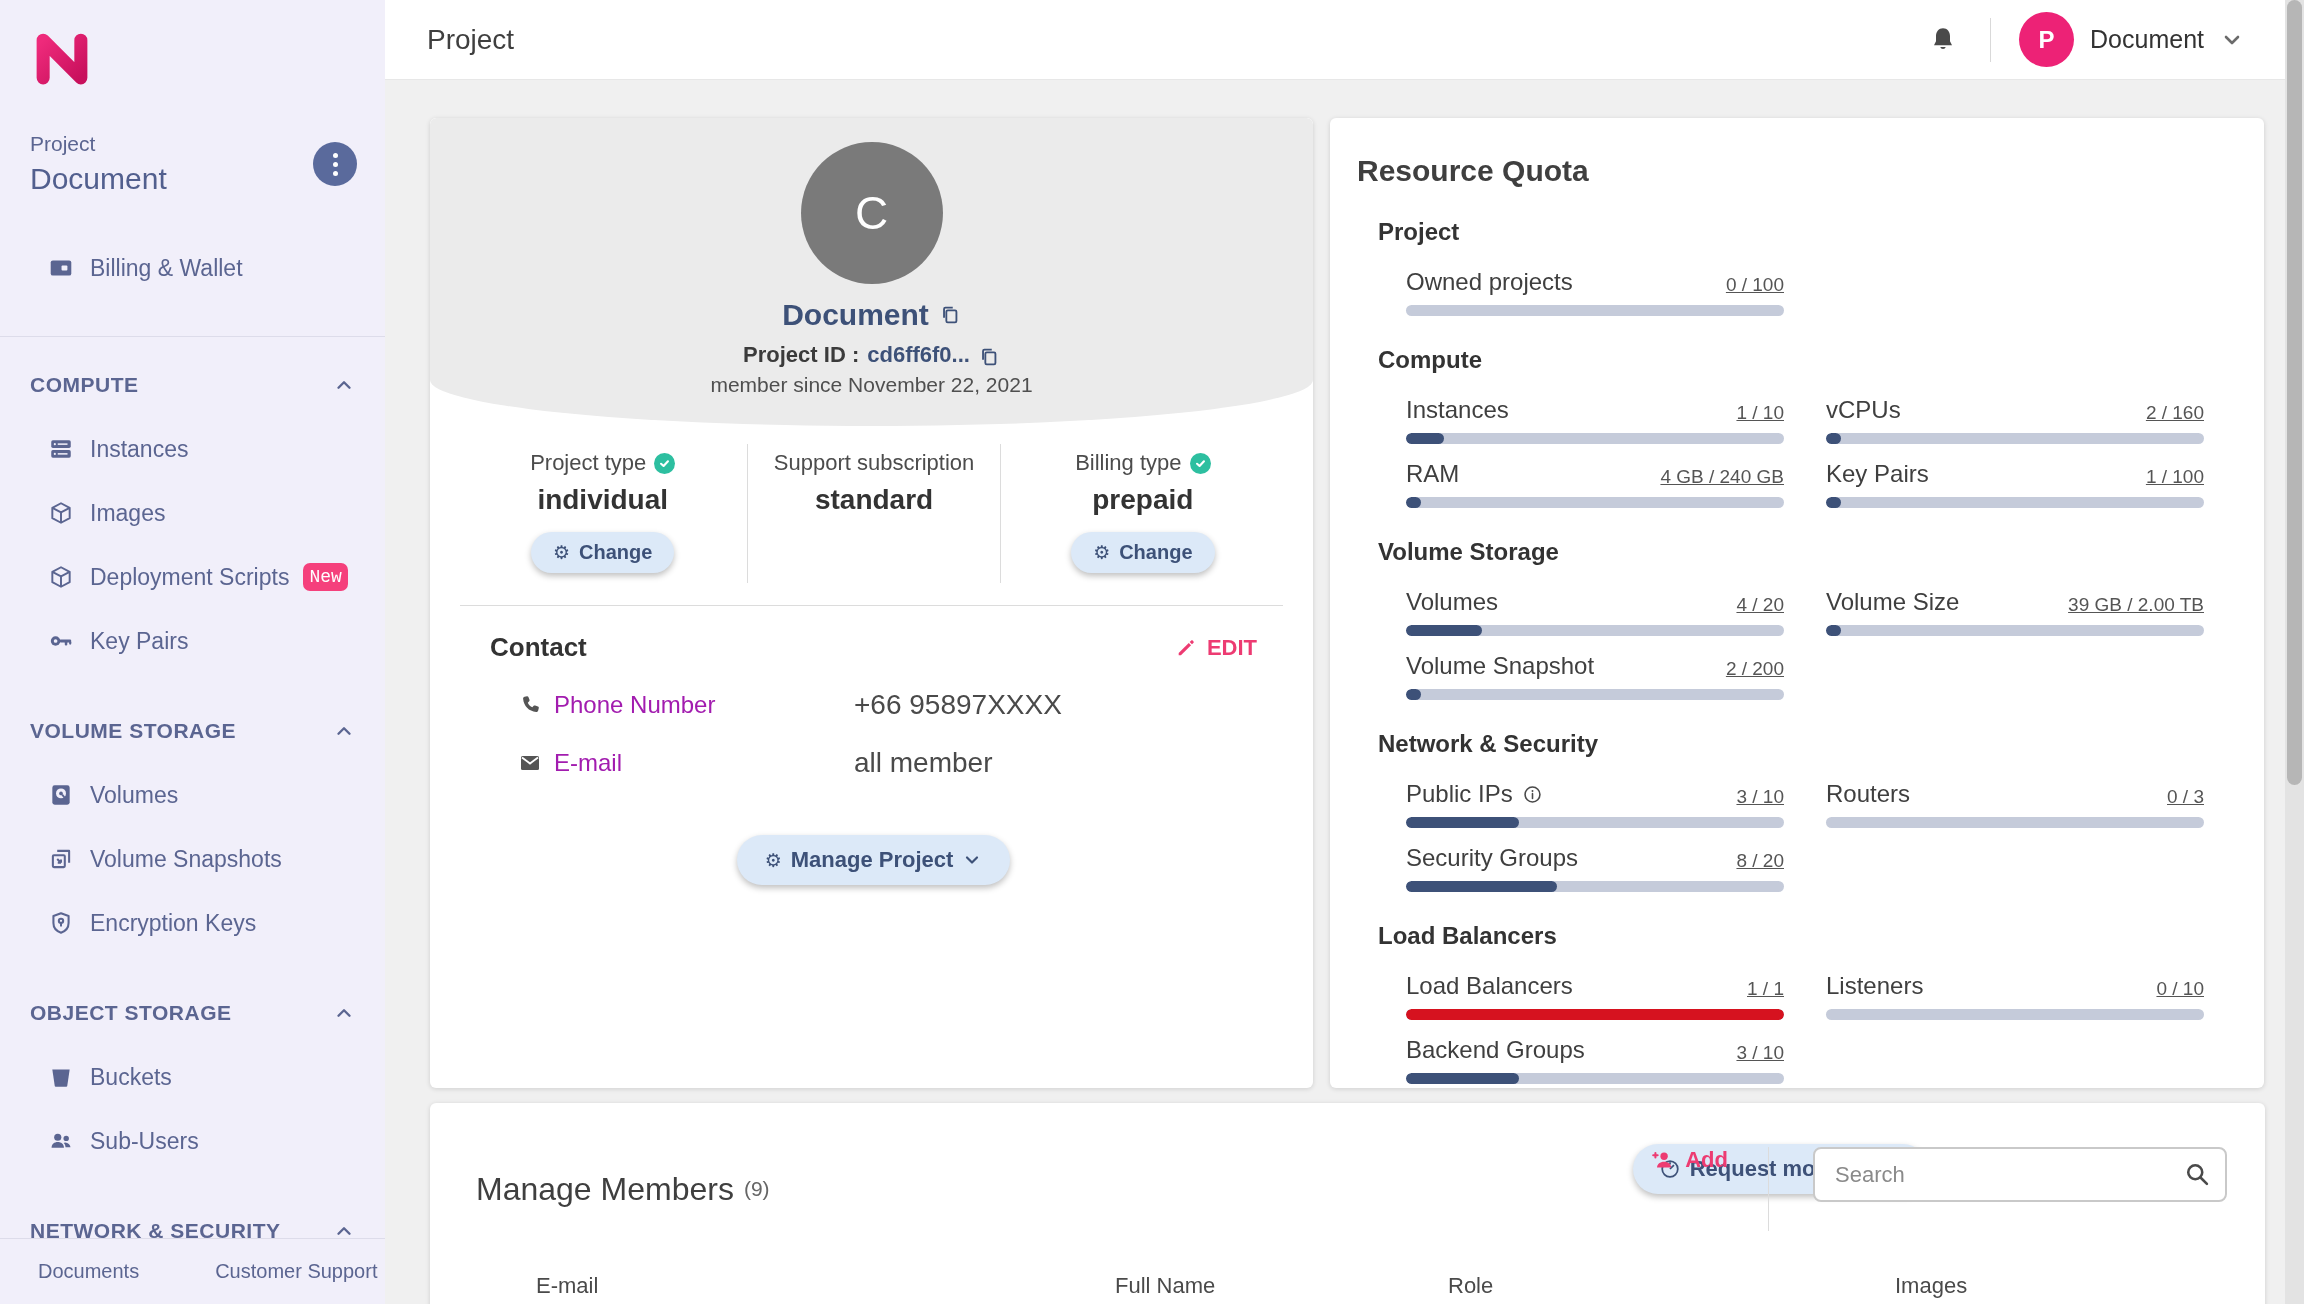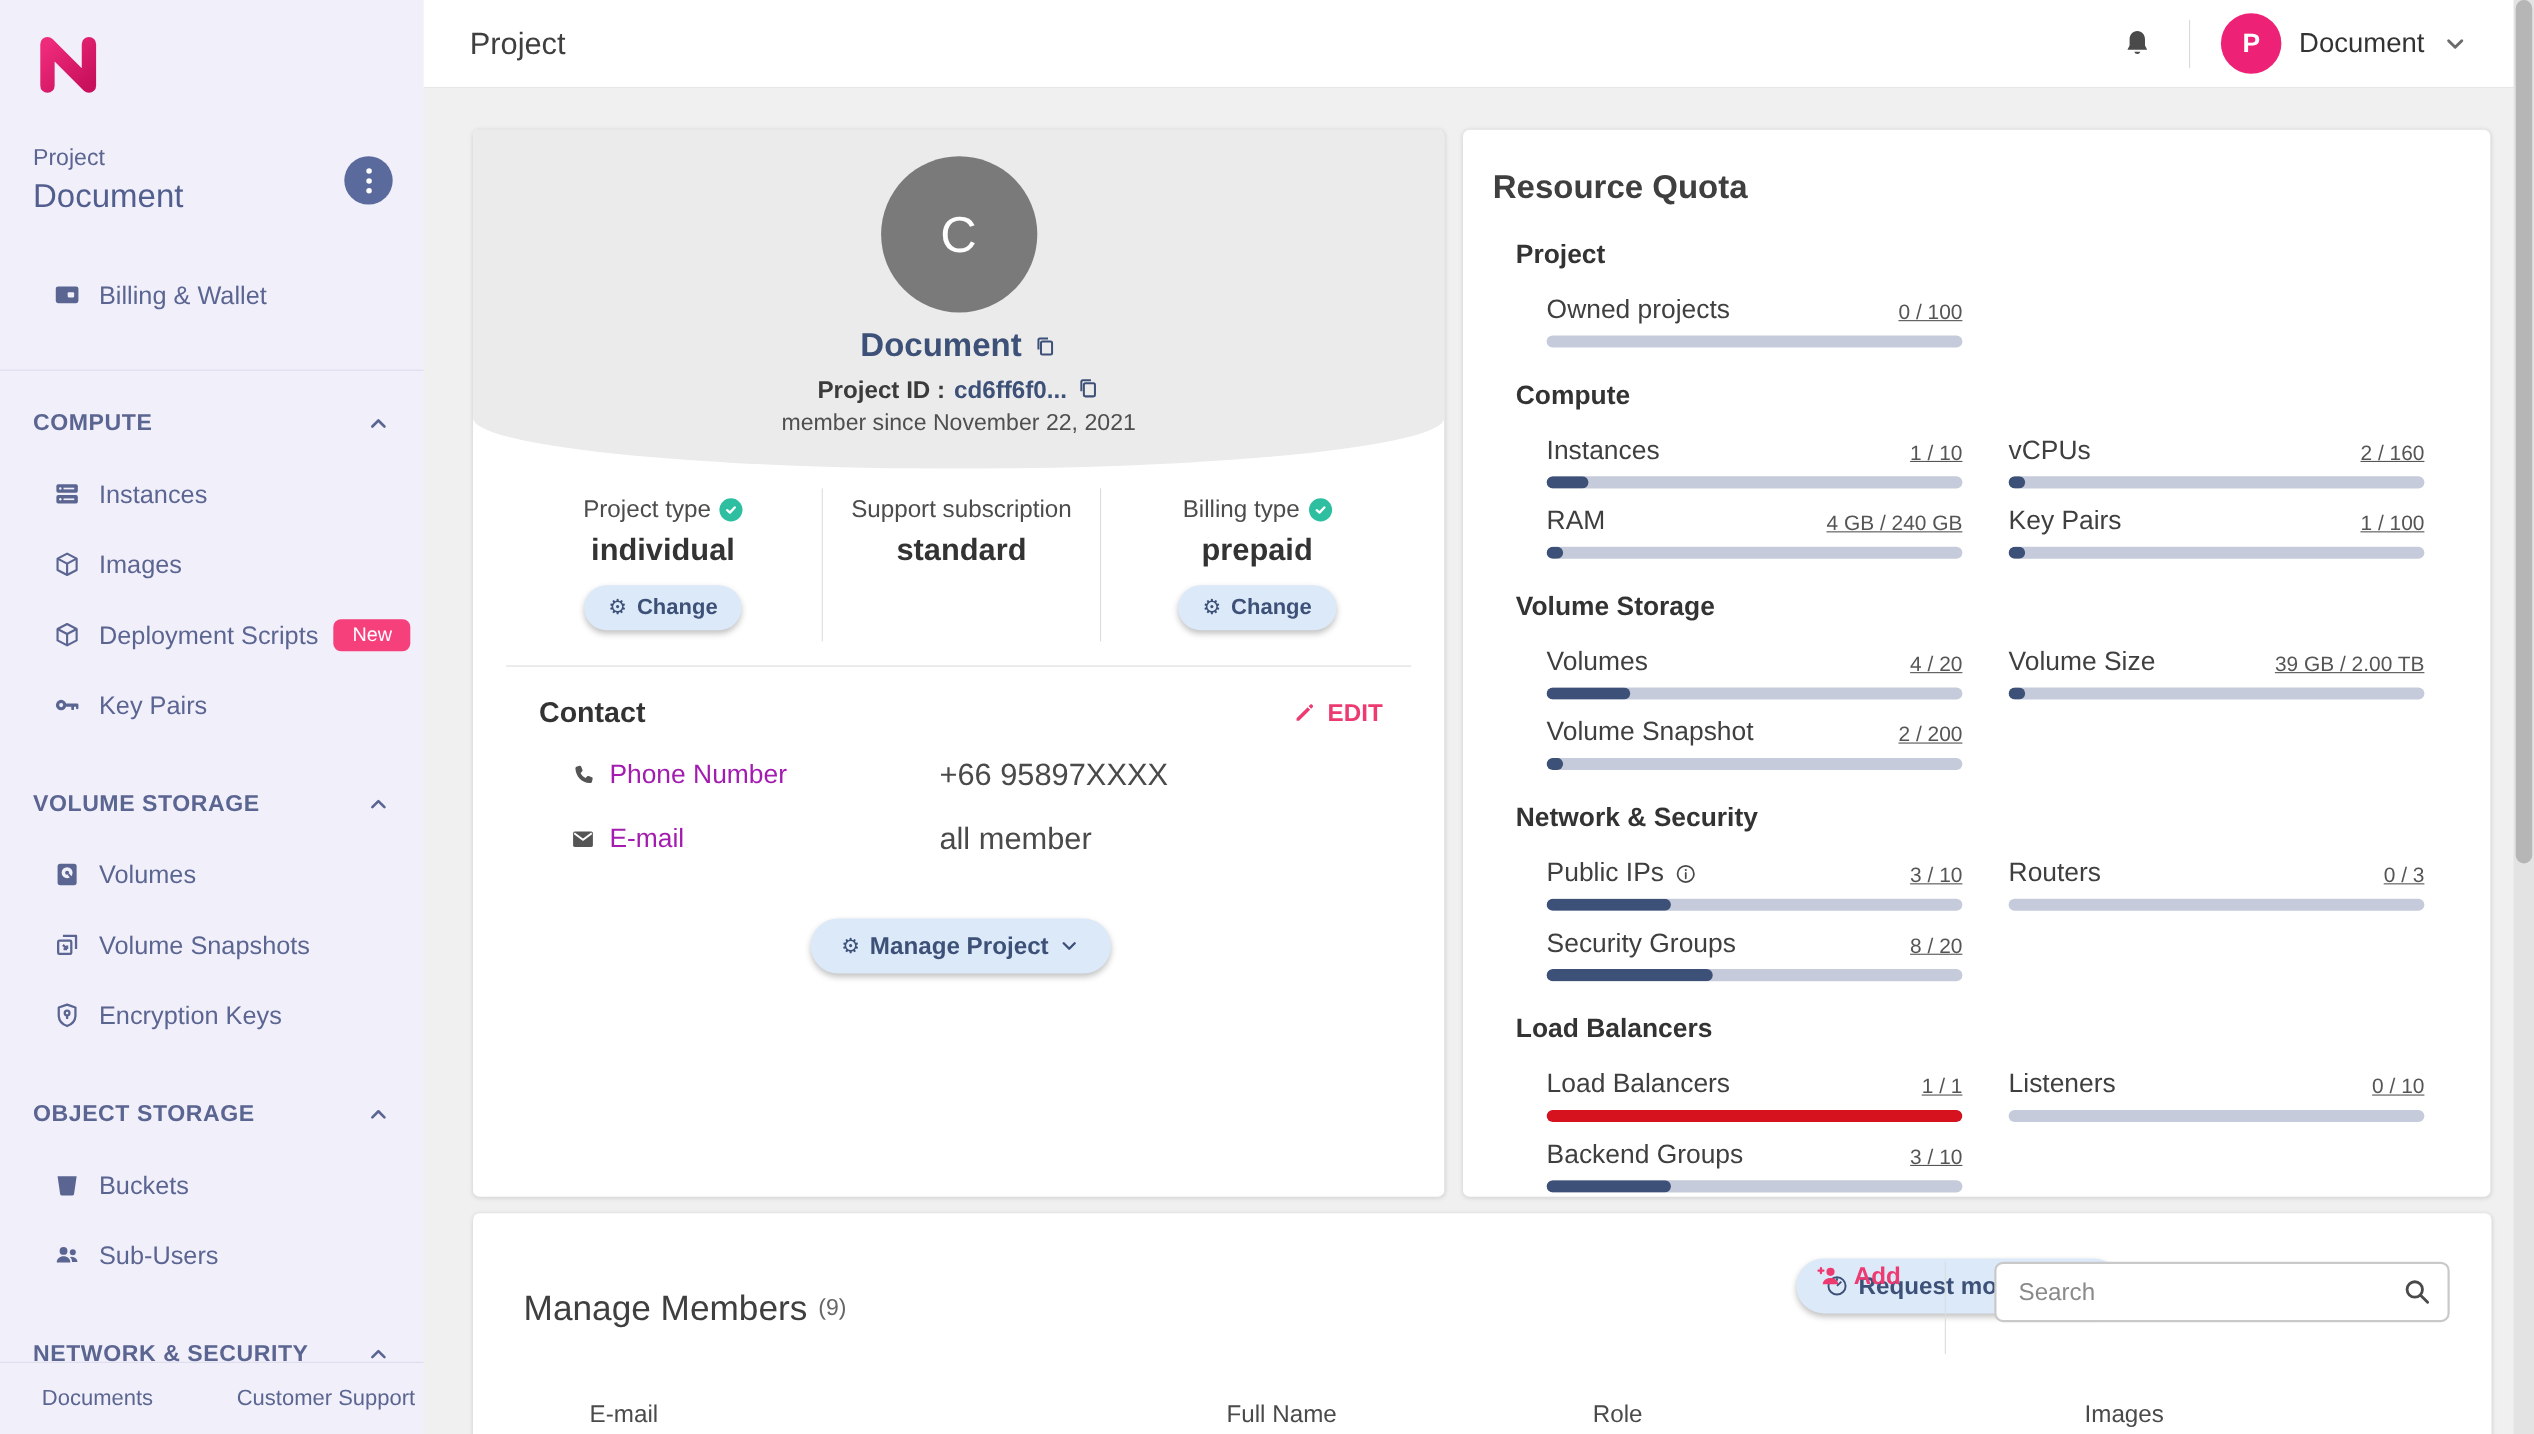--- a/index.html
+++ b/index.html
@@ -22,21 +22,21 @@
   .side-item { height:64px; display:flex; align-items:center; padding-left:48px; font-size:23px; cursor:pointer; }
   .side-item .icon { width:26px; height:26px; margin-right:16px; display:inline-flex; }
   .side-item .icon svg { width:26px; height:26px; }
   .side-item.billing { margin-top:40px; }
   .side-divider { border:none; border-top:1px solid #dddcea; margin-top:36px; }
   .side-section { margin-top:26px; }
   .side-section.first { margin-top:16px; }
   .side-header { height:64px; display:flex; align-items:center; justify-content:space-between; padding:0 30px; cursor:pointer; }
   .side-header-label { font-size:21px; font-weight:700; letter-spacing:.5px; }
   .side-header svg { width:22px; height:22px; }
-  .badge { background:#f5407c; color:#fff; font-size:18px; padding:4px 17px; border-radius:7px; margin-left:14px; }
+  .badge { background:#f5407c; color:#fff; font-size:18px; padding:4px 6px; border-radius:7px; margin-left:14px;font-family:Liberation Mono, monospace; }
   .side-footer { position:absolute; bottom:0; left:0; right:0; height:66px; border-top:1px solid #dddcea; display:flex; align-items:center; padding-left:38px; gap:76px; }
   .side-footer a { font-size:20px; color:#5b6591; text-decoration:none; cursor:pointer; }
 
   
   .rightcol { flex:1; display:flex; flex-direction:column; min-width:0; }
   .topbar { height:80px; background:#fff; border-bottom:1px solid #e7e7e7; display:flex; align-items:center; padding:0 60px 0 42px; flex-shrink:0; }
   .page-title { font-size:28px; color:#3f3f3f; }
   .topbar-right { margin-left:auto; display:flex; align-items:center; }
   .bell { width:30px; height:34px; color:#4a4a4a; cursor:pointer; }
   .top-divider { width:1px; height:44px; background:#d9d9d9; margin:0 28px 0 32px; }
@@ -50,21 +50,21 @@
   .cards-row { display:flex; gap:17px; }
   .card { background:#fff; border-radius:6px; box-shadow:0 1px 5px rgba(0,0,0,.14); }
 
   
   .project-card { width:900px; height:970px; overflow:hidden; display:flex; flex-direction:column; }
   .hero { background:#ebebeb; height:308px; border-radius:6px 6px 50% 50% / 6px 6px 46px 46px; text-align:center; padding-top:24px; }
   .hero-avatar { width:142px; height:142px; border-radius:50%; background:#7a7a7a; color:#fff; font-size:46px; display:flex; align-items:center; justify-content:center; margin:0 auto; }
   .hero-name { margin-top:14px; font-size:30px; font-weight:700; color:#3d5178; display:flex; justify-content:center; align-items:center; gap:10px; }
   .copy-icon { width:22px; height:22px; color:#3d5178; cursor:pointer; display:inline-flex; }
   .copy-icon svg { width:100%; height:100%; }
-  .hero-id { margin-top:10px; font-size:22px; color:#3b3b3b; font-weight:700; display:flex; justify-content:center; align-items:flex-start; gap:8px; }
+  .hero-id { margin-top:10px; font-size:22px; color:#3b3b3b; font-weight:700; display:flex; justify-content:center; align-items:flex-end; gap:8px; }
   .hero-id .pid { color:#3d5178; }
   .hero-member { margin-top:5px; font-size:21px; color:#4f4f4f; }
   .attrs { display:flex; margin-top:18px; padding:0 28px; }
   .attr-col { text-align:center; padding:6px 0 10px; }
   .attr-col.c1 { width:35%; } .attr-col.c2 { width:30.5%; } .attr-col.c3 { width:34.5%; }
   .attr-col + .attr-col { border-left:1px solid #dcdcdc; }
   .attr-label { font-size:22px; color:#4c4c4c; display:flex; justify-content:center; align-items:center; gap:8px; }
   .check-circle { width:21px; height:21px; border-radius:50%; background:#2dbfa0; display:inline-flex; align-items:center; justify-content:center; }
   .check-circle svg { width:15px; height:15px; }
   .attr-value { font-size:28px; font-weight:700; color:#333; margin-top:8px; }

